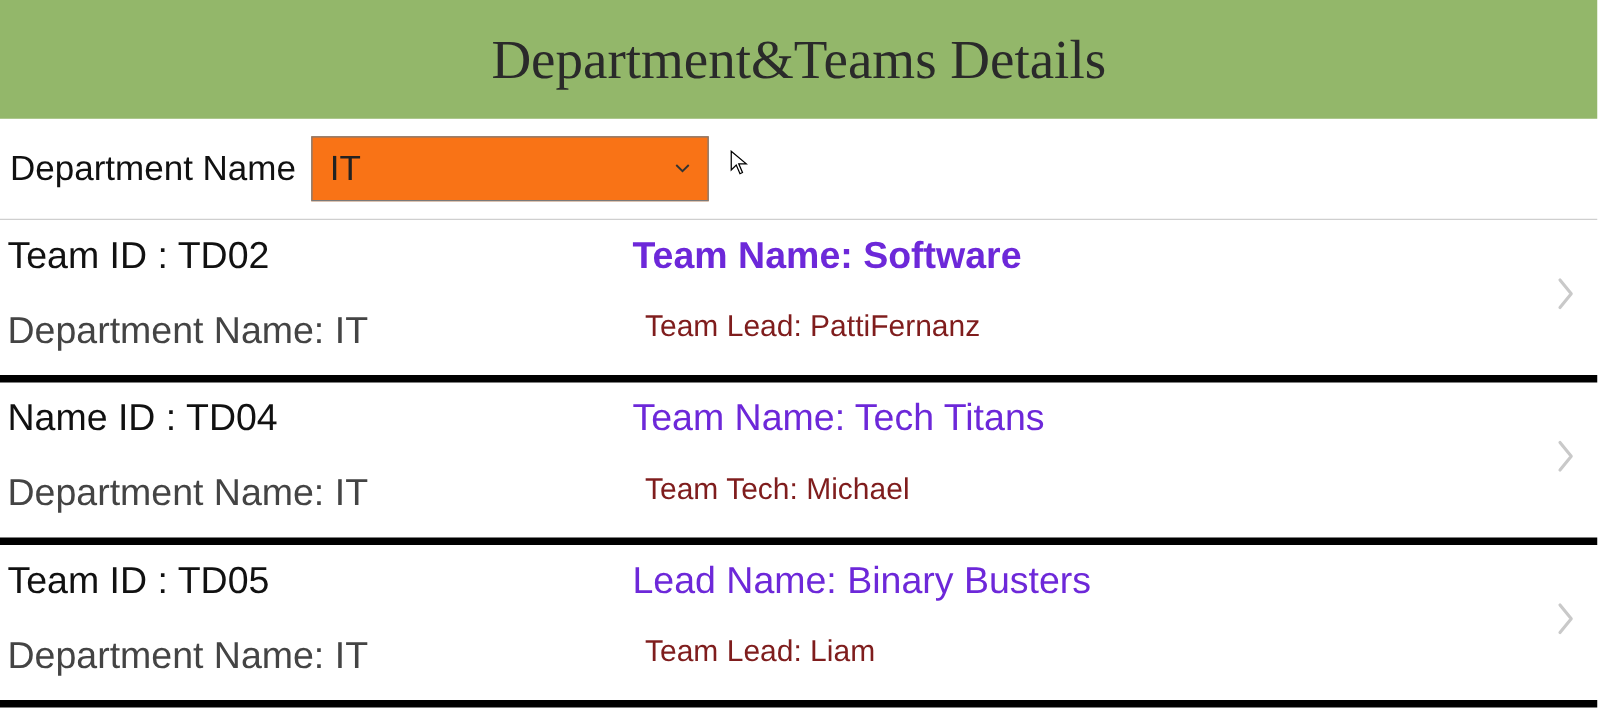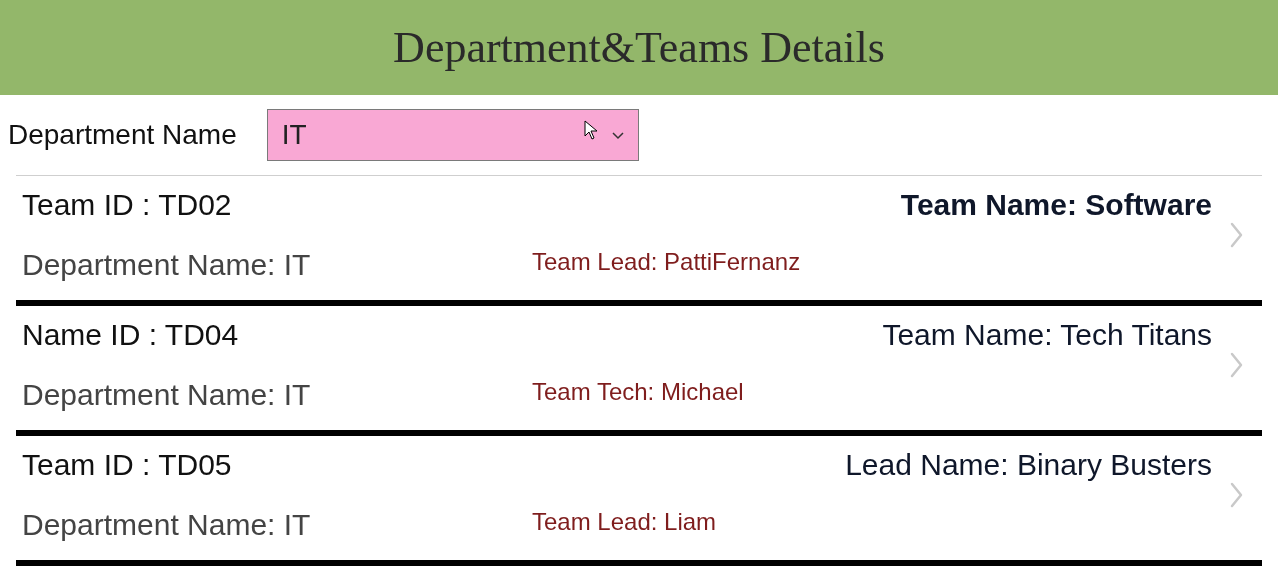--- a/index.html
+++ b/index.html
@@ -25,50 +25,50 @@
     .header-title {
       font-family: Georgia, "Times New Roman", serif;
       font-size: 44px;
       color: #2a2a2a;
       font-weight: 400;
     }
     .filter-row {
       display: flex;
       align-items: center;
       padding: 14px 8px 14px 8px;
-      gap: 30px;
+      gap: 12px;
     }
     .filter-label {
       font-size: 28px;
       color: #111;
       font-weight: 400;
     }
     .department-select {
-      width: 372px;
+      width: 318px;
       height: 52px;
       border: 1px solid #7a7a7a;
-      background: #f9a8d4;
+      background: #f97316;
       display: flex;
       align-items: center;
       justify-content: space-between;
       padding: 0 14px 0 14px;
       cursor: pointer;
     }
     .department-select-value {
       font-size: 28px;
       color: #222;
     }
     .department-select-arrow {
       font-size: 16px;
       color: #333;
       pointer-events: none;
     }
     .list-container {
       border-top: 1px solid #cfcfcf;
-      margin: 0 16px;
+      margin: 0 0;
     }
     .team-row {
       position: relative;
       display: grid;
       grid-template-columns: 500px 1fr 50px;
       grid-template-rows: auto auto;
       row-gap: 26px;
       padding: 12px 0 18px 6px;
       border-bottom: 6px solid #000;
       cursor: pointer;
@@ -77,24 +77,23 @@
       font-weight: 700;
     }
     .team-id {
       font-size: 30px;
       color: #111;
       font-weight: 500;
       align-self: center;
     }
     .team-name {
       font-size: 30px;
-      color: #0f172a;
+      color: #6d28d9;
       font-weight: 400;
       align-self: center;
-      text-align: right;
     }
     .dept-name {
       font-size: 30px;
       color: #444;
     }
     .team-lead {
       font-size: 24px;
       color: #7f1d1d;
       padding-left: 10px;
     }

